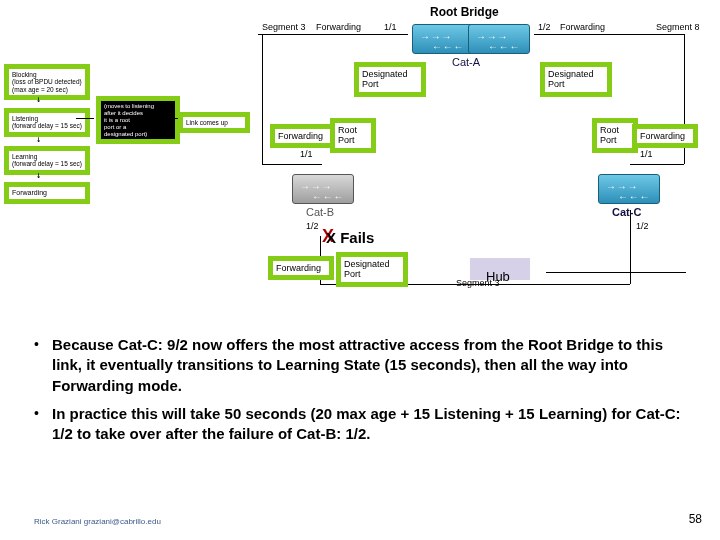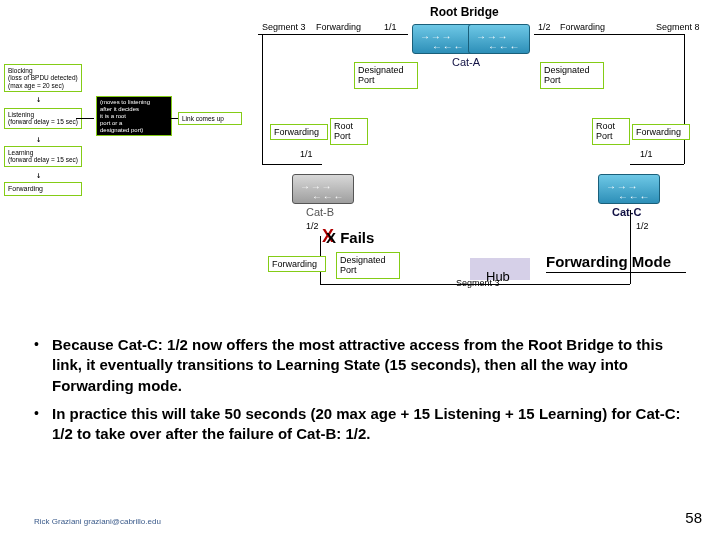--- a/index.html
+++ b/index.html
@@ -1,36 +1,36 @@
 <!DOCTYPE html>
 <html><head>
 <meta charset="utf-8">
 <style>
   html,body{margin:0;padding:0;width:720px;height:540px;font-family:Arial,Helvetica,sans-serif;background:#fff;color:#000;overflow:hidden}
   .page{position:relative;width:720px;height:540px}
   .lbl{position:absolute;font-size:11px;line-height:1.1}
   .lbl.sm{font-size:9px}
-  .box{position:absolute;border:1px solid #84cc16;background:#fff;font-size:9px;padding:2px 3px;line-height:1.15}
+  .box{position:absolute;border:5px solid #84cc16;background:#fff;font-size:9px;padding:2px 3px;line-height:1.15}
   .switch{position:absolute;width:62px;height:30px}
   .switch .body{position:absolute;inset:0;border-radius:3px}
   .switch.on .body{background:linear-gradient(#6ec8e6,#2d8fb8);border:1px solid #1a5f7a}
   .switch.off .body{background:linear-gradient(#d8d8d8,#9e9e9e);border:1px solid #555}
   .switch .arrows{position:absolute;top:6px;left:8px;font-size:10px;color:#fff;letter-spacing:-1px}
   .switch .arrows2{position:absolute;top:16px;left:20px;font-size:10px;color:#fff;letter-spacing:-1px}
   .hline{position:absolute;height:1px;background:#000}
   .vline{position:absolute;width:1px;background:#000}
   .arrow{position:absolute;font-size:9px;font-family:monospace;color:#000}
   .hubbg{position:absolute;background:#d6d0e8;border:0}
   .redX{position:absolute;color:#b00000;font-weight:bold;font-size:18px}
   .bullets{position:absolute;left:34px;top:335px;width:660px}
   .bullets .row{display:flex;margin-bottom:8px}
   .bullets .dot{width:18px;font-size:14px;line-height:1.3}
   .bullets .txt{flex:1;font-size:15px;font-weight:bold;line-height:1.35}
   .footL{position:absolute;left:34px;bottom:14px;font-size:8px;color:#3a5a8a}
-  .footR{position:absolute;right:18px;bottom:14px;font-size:15px;color:#000}
+  .footR{position:absolute;right:18px;bottom:14px;font-size:12px;color:#000}
 </style>
 </head>
 <body>
 <div class="page">
 
 <div class="lbl" style="left:430px;top:6px;font-size:12px;font-weight:bold">Root Bridge</div>
 
 <div class="hline" style="left:258px;top:34px;width:150px"></div>
 <div class="hline" style="left:534px;top:34px;width:150px"></div>
 <div class="lbl sm" style="left:262px;top:23px">Segment 3</div>
@@ -93,21 +93,20 @@
 <div class="lbl sm" style="left:456px;top:279px">Segment 3</div>
 
 <div class="box" style="left:268px;top:256px;width:50px">Forwarding</div>
 <div class="box center" style="left:336px;top:252px;width:56px"><span style="white-space:pre-line">Designated
 Port</span></div>
 
 <div class="hubbg" style="left:470px;top:258px;width:60px;height:22px"></div>
 <div class="lbl" style="left:486px;top:270px;font-size:13px">Hub</div>
 
 <div class="lbl" style="left:326px;top:230px;font-size:15px;font-weight:bold">X Fails</div>
-<div class="lbl" style="left:546px;top:254px;font-size:15px;font-weight:bold">Forwarding Mode</div>
 <div class="hline" style="left:546px;top:272px;width:140px"></div>
 
 <div class="box" style="left:4px;top:64px;width:70px;font-size:6.5px"><span style="white-space:pre-line">Blocking
 (loss of BPDU detected)
 (max age = 20 sec)</span></div>
 <div class="box" style="left:4px;top:108px;width:70px;font-size:6.5px"><span style="white-space:pre-line">Listening
 (forward delay = 15 sec)</span></div>
 <div class="box" style="left:4px;top:146px;width:70px;font-size:6.5px"><span style="white-space:pre-line">Learning
 (forward delay = 15 sec)</span></div>
 <div class="box" style="left:4px;top:182px;width:70px;font-size:7px">Forwarding</div>
@@ -119,21 +118,21 @@
 it is a root
 port or a
 designated port)</span></div>
 <div class="box" style="left:178px;top:112px;width:56px;font-size:6.5px">Link comes up</div>
 <div class="hline" style="left:76px;top:118px;width:18px"></div>
 <div class="hline" style="left:166px;top:118px;width:12px"></div>
 
 <div class="bullets">
   <div class="row">
     <div class="dot">•</div>
-    <div class="txt">Because Cat-C: 1/2 now offers the most attractive access from the Root Bridge to this link, it eventually transitions to Learning State (15 seconds), then all the way into Forwarding mode.</div>
+    <div class="txt">Because Cat-C: 9/2 now offers the most attractive access from the Root Bridge to this link, it eventually transitions to Learning State (15 seconds), then all the way into Forwarding mode.</div>
   </div>
   <div class="row">
     <div class="dot">•</div>
     <div class="txt">In practice this will take 50 seconds (20 max age + 15 Listening + 15 Learning) for Cat-C: 1/2 to take over after the failure of Cat-B: 1/2.</div>
   </div>
 </div>
 
 <div class="footL">Rick Graziani  graziani@cabrillo.edu</div>
 <div class="footR">58</div>
 

